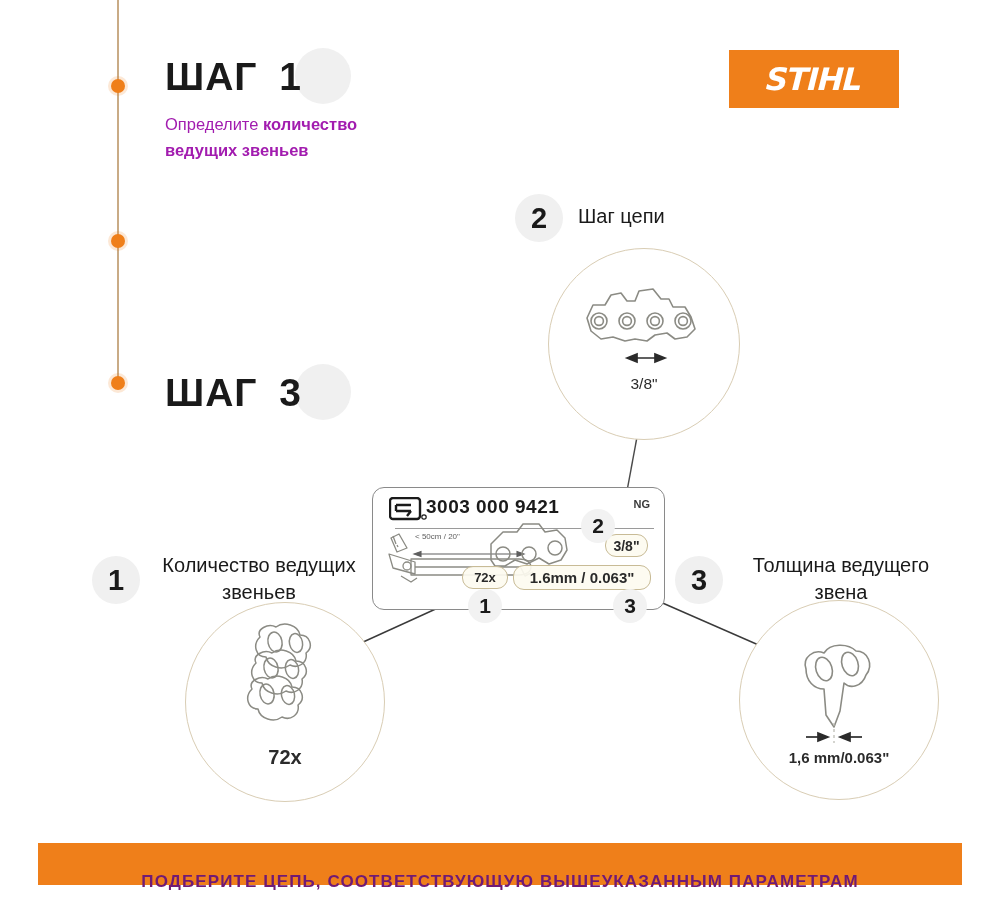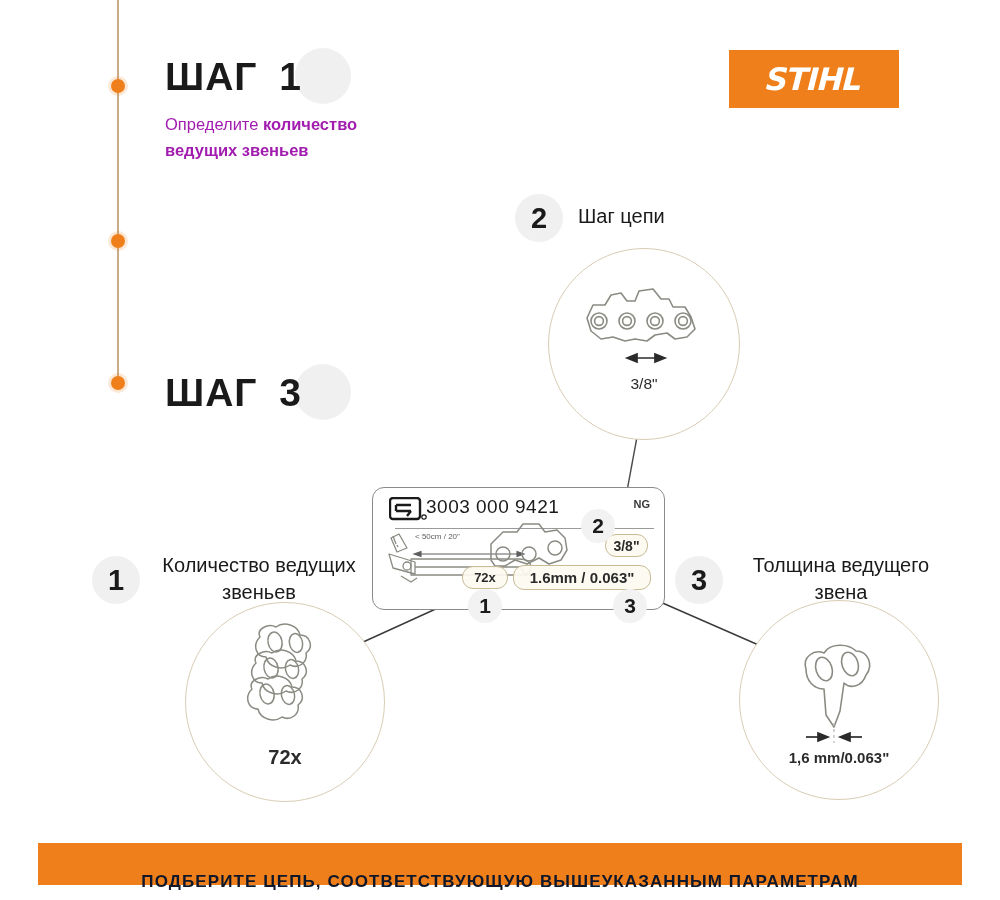--- a/index.html
+++ b/index.html
@@ -161,21 +161,21 @@
     border: 1.6px solid #8a8a8a;
     border-radius: 12px;
     background: #ffffff;
     z-index: 4;
   }
   .sticker-partno {
     position: absolute;
     left: 53px;
     top: 8px;
     font-size: 19px;
-    font-weight: 400;
+    font-weight: 700;
     color: #1a1a1a;
     letter-spacing: 0.5px;
     white-space: nowrap;
   }
   .sticker-ng {
     position: absolute;
     right: 14px;
     top: 10px;
     font-size: 11px;
     font-weight: 700;
@@ -248,21 +248,21 @@
     left: 38px;
     top: 843px;
     width: 924px;
     height: 42px;
     background: #ef7f1a;
     display: flex;
     align-items: center;
     justify-content: center;
   }
   .banner span {
-    color: #0f172a;
+    color: #701a75;
     font-size: 17px;
     font-weight: 600;
     letter-spacing: 1.1px;
     white-space: nowrap;
     margin-top: 35px;
   }
 
   .drawing { position: absolute; }
 </style>
 </head>

